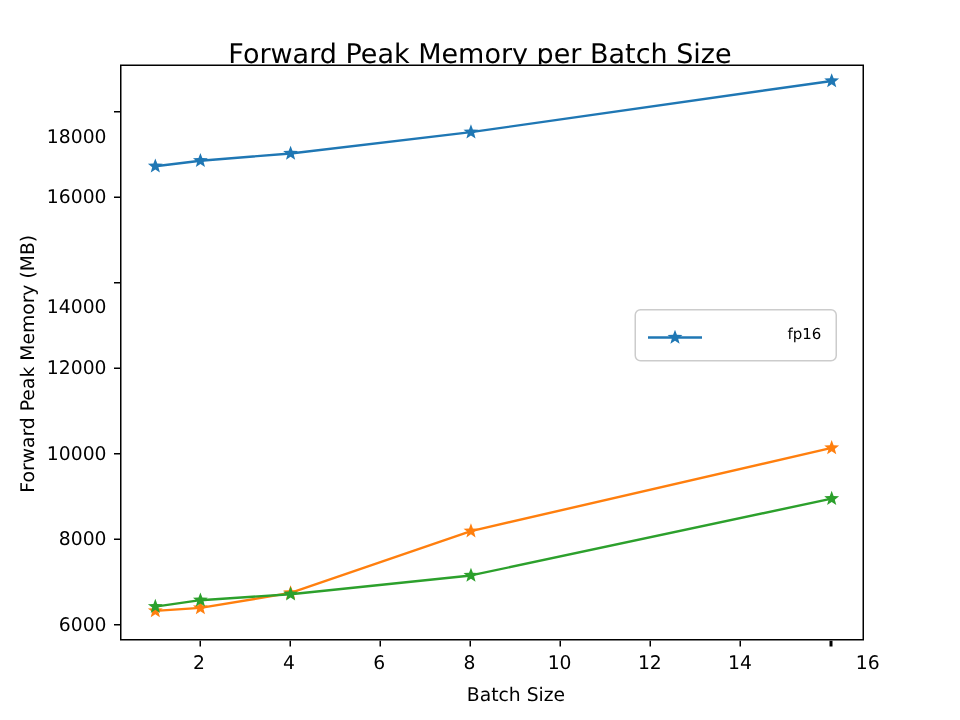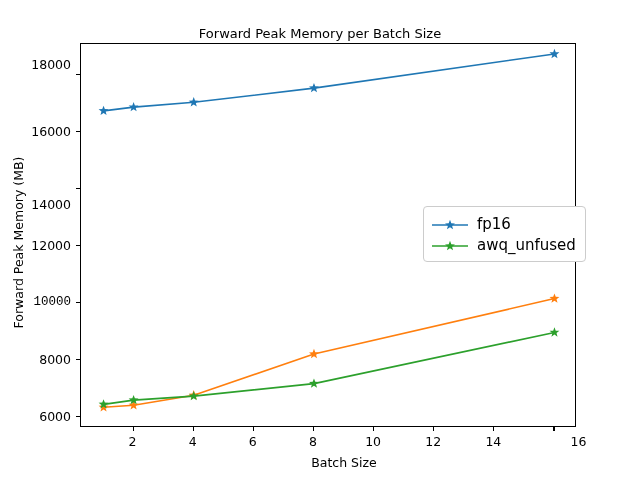--- a/index.html
+++ b/index.html
@@ -18,21 +18,21 @@
     width: 640px;
     height: 480px;
     background: #ffffff;
   }
   #chart-title {
     position: absolute;
     left: 0;
     top: 26px;
     width: 640px;
     text-align: center;
-    font-size: 13px;
+    font-size: 18px;
     color: #000000;
   }
   
   #plot-area {
     position: absolute;
     left: 80px;
     top: 43px;
     width: 496px;
     height: 384px;
     border: 1.1px solid #000000;
@@ -126,42 +126,43 @@
     align-items: center;
     height: 21px;
   }
   .legend-swatch {
     width: 38px;
     height: 14px;
     margin-right: 8px;
     flex: 0 0 auto;
   }
   .legend-text {
-    font-size: 15px;
+    font-size: 10px;
     color: #000000;
     white-space: nowrap;
+    margin-left: 48px;
   }
 </style>
 </head>
 <body>
 
 <div id="figure">
 
   <div id="chart-title">Forward Peak Memory per Batch Size</div>
 
   <div id="y-axis-label">Forward Peak Memory (MB)</div>
 
   <div id="y-tick-labels">
       <div class="tick-label-y" style="top: 372.622px;">6000</div>
       <div class="tick-label-y" style="top: 315.733px;">8000</div>
-      <div class="tick-label-y" style="top: 258.844px; font-family: Liberation Mono, monospace;">10000</div>
+      <div class="tick-label-y" style="top: 258.844px;">10000</div>
       <div class="tick-label-y" style="top: 201.956px; margin-left: 12px;">12000</div>
       <div class="tick-label-y" style="top: 161px;">14000</div>
       <div class="tick-label-y" style="top: 88.1778px; margin-left: 24px;">16000</div>
-      <div class="tick-label-y" style="top: 21px;">18000</div>
+      <div class="tick-label-y" style="top: 48px;">18000</div>
     </div>
   <div id="y-ticks-marks">
       <div class="tickmark-y" style="top: 415.622px;"></div>
       <div class="tickmark-y" style="top: 358.733px;"></div>
       <div class="tickmark-y" style="top: 301.844px;"></div>
       <div class="tickmark-y" style="top: 244.956px;"></div>
       <div class="tickmark-y" style="top: 188.067px;"></div>
       <div class="tickmark-y" style="top: 131.178px;"></div>
       <div class="tickmark-y" style="top: 74.2889px;"></div>
     </div>
@@ -217,22 +218,15 @@
   </div>
 
   <div id="legend">
       <div class="legend-row">
         <div class="legend-swatch"><svg width="38" height="14" viewBox="0 0 38 14">
             <line x1="1" y1="7" x2="37" y2="7" stroke="#1f77b4" stroke-width="1.6"></line>
             <path d="M19.00,1.80L20.28,5.23L23.95,5.39L21.08,7.67L22.06,11.21L19.00,9.18L15.94,11.21L16.92,7.67L14.05,5.39L17.72,5.23Z" fill="#1f77b4"></path>
           </svg></div>
         <div class="legend-text">fp16</div>
       </div>
-      <div class="legend-row">
-        <div class="legend-swatch"><svg width="38" height="14" viewBox="0 0 38 14">
-            <line x1="1" y1="7" x2="37" y2="7" stroke="#2ca02c" stroke-width="1.6"></line>
-            <path d="M19.00,1.80L20.28,5.23L23.95,5.39L21.08,7.67L22.06,11.21L19.00,9.18L15.94,11.21L16.92,7.67L14.05,5.39L17.72,5.23Z" fill="#2ca02c"></path>
-          </svg></div>
-        <div class="legend-text">awq_unfused</div>
-      </div>
     </div>
 
 </div>
 
 </body></html>

